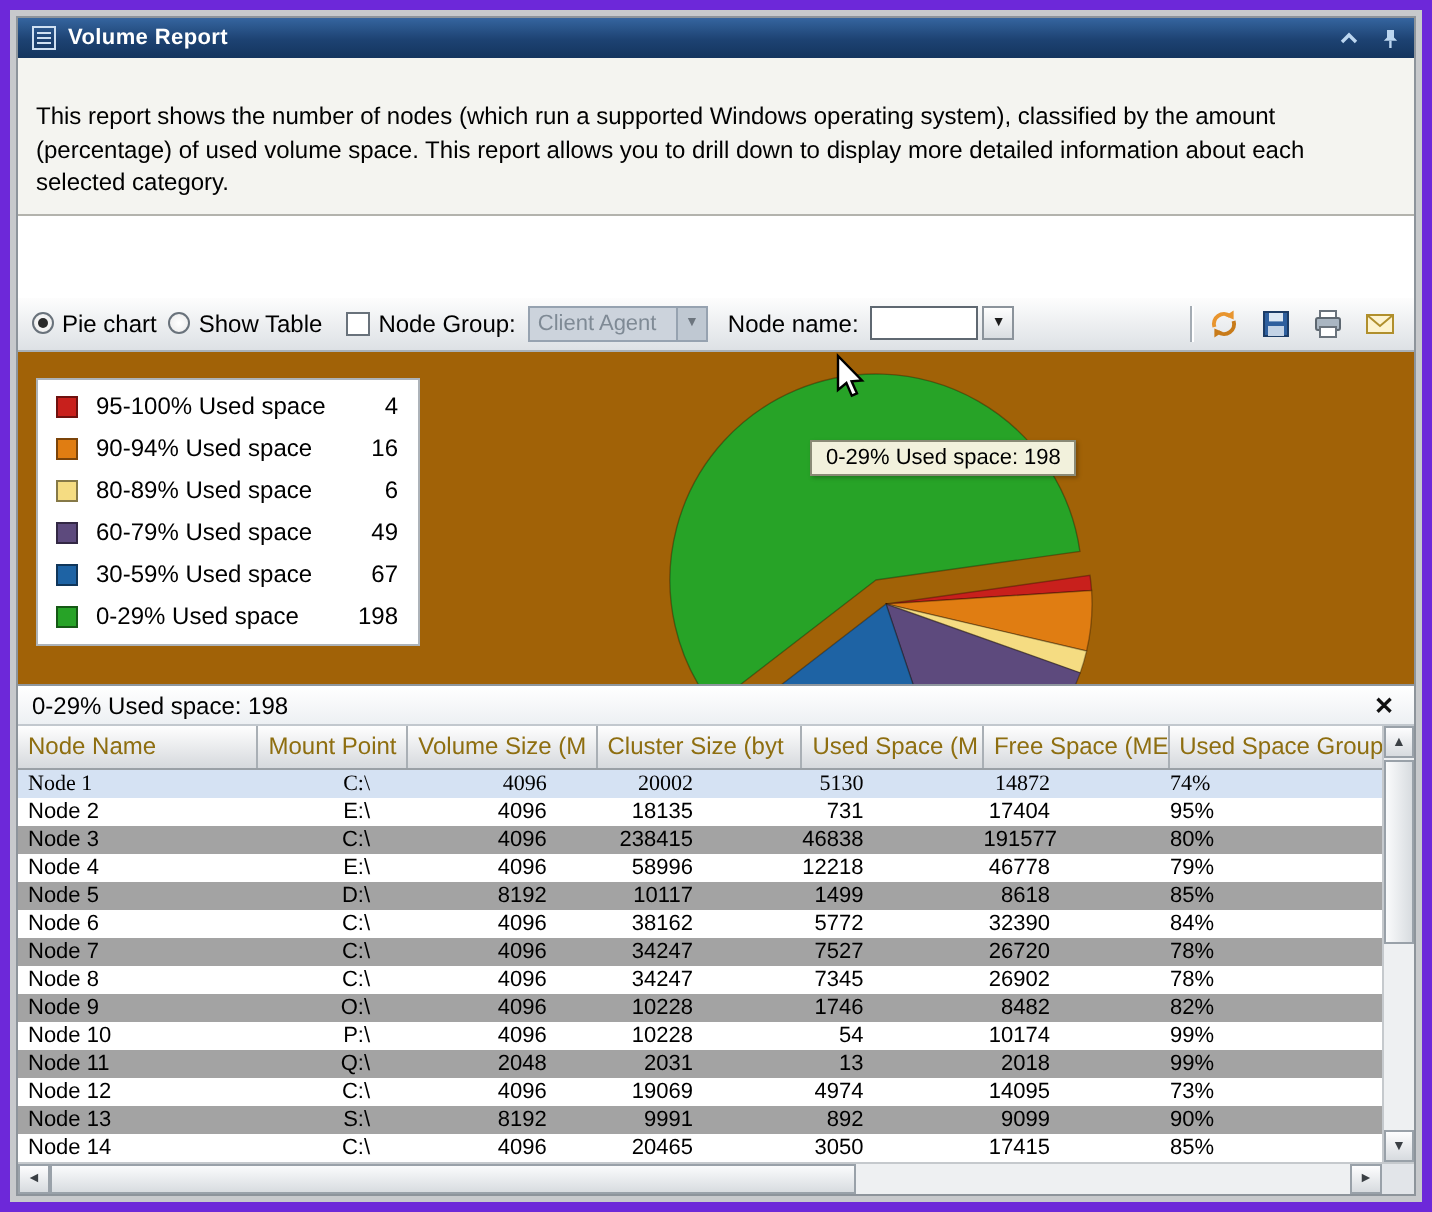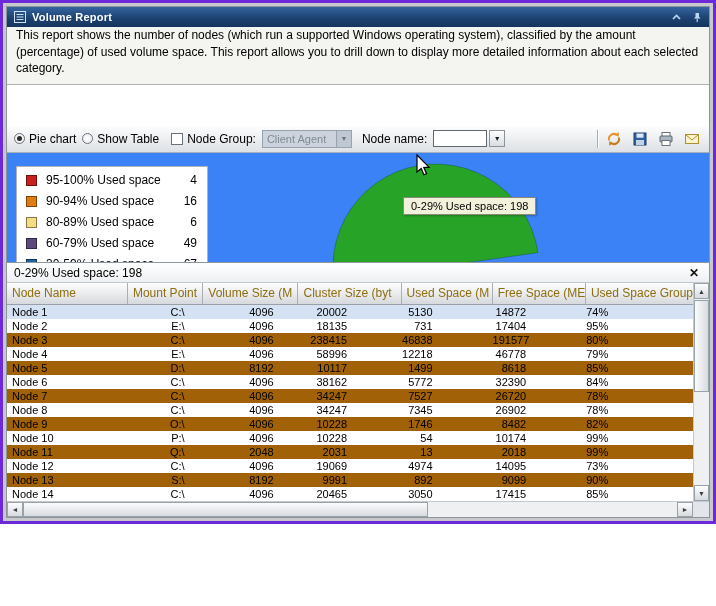--- a/index.html
+++ b/index.html
@@ -1,32 +1,32 @@
 <!DOCTYPE html>
 <html><head>
 <meta charset="utf-8">
 <style>
   html,body{margin:0;padding:0;background:#ffffff;}
   *{box-sizing:border-box;}
   .window{
-    width:716px;height:524px;
-    border:3px solid #6d28d9;background:#c7c9cc;padding:3px;
+    width:716px;height:606px;
+    border:5px solid #6d28d9;background:#c7c9cc;padding:3px;
     font-family:"Liberation Sans",sans-serif;color:#000;
   }
   .content{height:100%;display:flex;flex-direction:column;border:1px solid #8d949b;background:#fff;overflow:hidden;}
 
   
   .titlebar{flex:0 0 20px;display:flex;align-items:center;gap:5px;padding:0 5px;
     background:linear-gradient(#35659f 0%,#1d4272 55%,#14355e 100%);color:#fff;}
   .title-text{flex:1;font-size:11px;font-weight:bold;letter-spacing:.2px;}
   .tb-btn{width:15px;height:14px;display:flex;align-items:center;justify-content:center;}
 
   
   .description{flex:0 0 auto;background:#f4f4f0;border-bottom:1px solid #b3b3ad;
-    padding:0 9px 7px 9px;font-size:12px;line-height:1.38;}
+    padding:21px 9px 7px 9px;font-size:12px;line-height:1.38;}
 
   
   .toolbar{flex:0 0 27px;display:flex;align-items:center;gap:6px;padding:0 7px;
     background:linear-gradient(#fdfdfd,#dde1e5);border-bottom:1px solid #a8b0b8;font-size:12px;white-space:nowrap;margin-top:41px;}
   .radio{width:11px;height:11px;border-radius:50%;border:1px solid #69727b;background:radial-gradient(#fff,#e9e9e9);
     display:inline-flex;align-items:center;justify-content:center;}
   .radio.checked::after{content:"";width:5px;height:5px;border-radius:50%;background:#2a2a2a;}
   .checkbox{width:12px;height:12px;border:1px solid #69727b;background:#fff;display:inline-block;}
   .rgroup{display:flex;align-items:center;gap:4px;}
   .dd-disabled{width:90px;height:18px;border:1px solid #96a2b0;background:#ccd3dc;color:#7f8a95;
@@ -34,43 +34,43 @@
   .dd-disabled .arrow{margin-left:auto;width:15px;height:100%;background:#bfc8d2;border-left:1px solid #96a2b0;
     display:flex;align-items:center;justify-content:center;font-size:7px;color:#6c757e;}
   .combo{display:flex;align-items:center;}
   .combo input{width:54px;height:17px;border:1px solid #60равно6a73;border:1px solid #5f6871;font-size:11px;padding:0 3px;outline:none;}
   .combo .arrow-btn{width:16px;height:17px;margin-left:2px;border:1px solid #8b939b;
     background:linear-gradient(#fefefe,#d9dde1);display:flex;align-items:center;justify-content:center;font-size:7px;color:#1c1c1c;}
   .tsep{margin-left:auto;width:1px;height:18px;background:#a4acb4;box-shadow:1px 0 0 #fff;}
   .tool-icon{width:20px;height:20px;display:flex;align-items:center;justify-content:center;}
 
   
-  .chart-area{flex:1 1 auto;position:relative;background:#3b82f6;overflow:hidden;}
+  .chart-area{flex:1 1 auto;position:relative;background:#a16207;overflow:hidden;}
   .legend{position:absolute;left:9px;top:13px;width:192px;border:1px solid #adb3b9;background:#fff;padding:3px 0;}
   .legend-row{display:flex;align-items:center;height:21px;padding:0 10px 0 9px;font-size:12px;}
   .chip{width:11px;height:11px;border:1px solid rgba(0,0,0,.45);margin-right:9px;flex:0 0 11px;}
   .legend-label{flex:1;}
   .pie{position:absolute;left:0;top:0;}
   .cursor{position:absolute;left:404px;top:0;}
   .tooltip{position:absolute;left:396px;top:44px;background:#f2f1dc;border:1px solid #8585722;border:1px solid #8a8a76;
     padding:2px 7px;font-size:11px;box-shadow:1px 1px 2px rgba(0,0,0,.25);white-space:nowrap;}
 
   
   .panel{flex:0 0 auto;border-top:1px solid #8f979f;}
   .panel-header{height:20px;display:flex;align-items:center;padding:0 7px;font-size:12px;
     background:linear-gradient(#ffffff,#edf0f3);border-bottom:1px solid #c2c8ce;}
   .panel-close{margin-left:auto;width:16px;text-align:center;font-size:12px;font-weight:bold;color:#111;}
   .table-wrap{position:relative;padding-right:16px;}
   .thead{display:flex;height:22px;background:linear-gradient(#fefefe,#d6d9dd);border-bottom:1px solid #9aa0a6;
     font-size:12px;color:#8e6e10;}
   .th{border-right:1px solid #a9afb5;line-height:21px;padding-left:5px;white-space:nowrap;overflow:hidden;}
   .tbody{height:196px;overflow:hidden;}
   .tr{display:flex;height:14px;font-size:11px;line-height:14px;}
-  .tr.alt{background:#a16207;}
-  .tr.selected{background:#d5e2f3;}
+  .tr.alt{background:#a3a3a3;}
+  .tr.selected{background:#d5e2f3;font-family:Liberation Serif, serif;}
   .td{white-space:nowrap;overflow:hidden;}
   .c0{width:122px;} .c1{width:76px;} .c2{width:104px;} .c3{width:96px;} .c4{width:92px;} .c5{width:94px;} .c6{width:108px;border-right:none;}
   .td0{padding-left:5px;text-align:left;}
   .td1{text-align:right;padding-right:18px;}
   .td2{text-align:right;padding-right:32px;}
   .td3{text-align:right;padding-right:54px;}
   .td4{text-align:right;padding-right:60px;}
   .td5{text-align:right;padding-right:60px;}
   .td6{text-align:left;padding-right:22px;}
 

